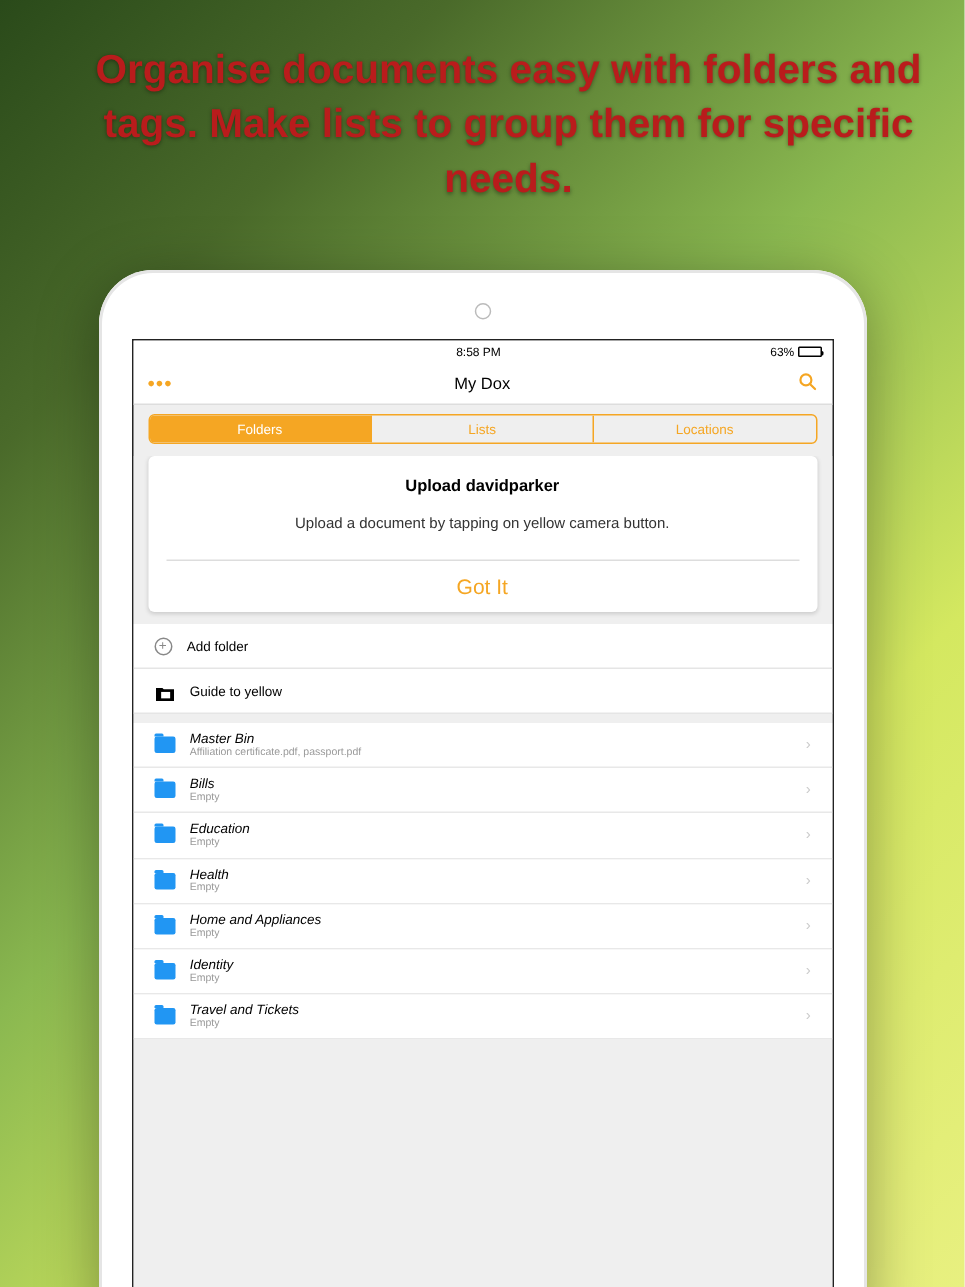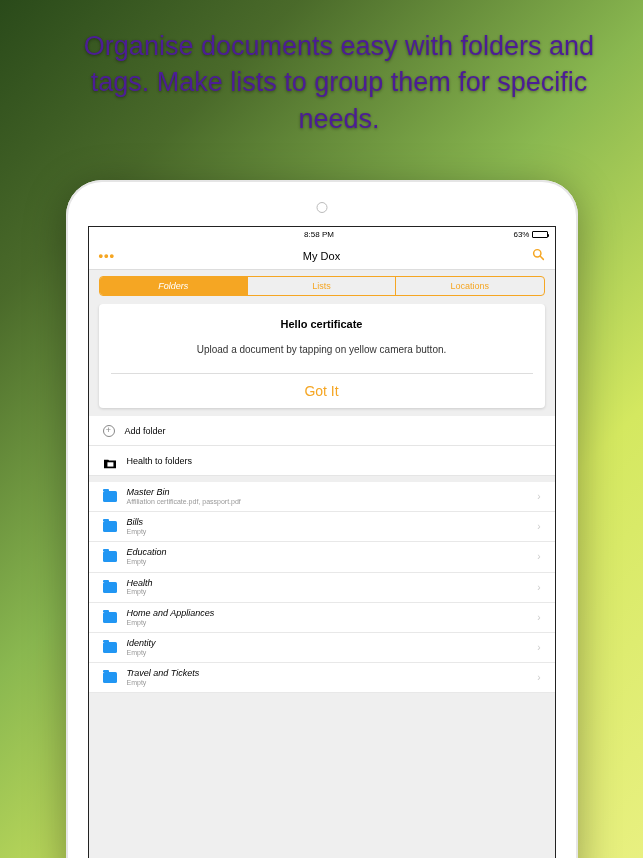--- a/index.html
+++ b/index.html
@@ -5,23 +5,23 @@
   * { box-sizing: border-box; margin: 0; padding: 0; }
   body {
     width: 643px;
     height: 858px;
     font-family: -apple-system, Helvetica, Arial, sans-serif;
     background: linear-gradient(135deg, #2a4a1a 0%, #4a6a2a 20%, #8ab850 45%, #d4e860 70%, #e8f080 100%);
     overflow: hidden;
     position: relative;
   }
   .marketing-text {
-    color: #4c1d95;
+    color: #b91c1c;
     font-size: 27px;
-    font-weight: 400;
+    font-weight: 700;
     text-align: center;
     line-height: 1.35;
     padding: 28px 20px 0;
     text-shadow: 0 1px 3px rgba(0,0,0,0.4);
     margin-left: 35px;
   }
   .device-frame {
     position: absolute;
     left: 50%;
     transform: translateX(-50%);
@@ -84,21 +84,21 @@
   .segmented {
     display: flex;
     margin: 6px 10px 8px;
     border: 1px solid #f5a623;
     border-radius: 4px;
     overflow: hidden;
     height: 20px;
   }
   .seg { flex: 1; text-align: center; font-size: 9px; line-height: 19px; color: #f5a623; border-right: 1px solid #f5a623; }
   .seg:last-child { border-right: none; }
-  .seg.active { background: #f5a623; color: #fff; font-style: italic; }
+  .seg.active { background: #f5a623; color: #fff; }
 
   .content { flex: 1; overflow: hidden; background: #efefef; }
 
   .welcome-card {
     background: #fff;
     margin: 0 10px 8px;
     border-radius: 4px;
     box-shadow: 0 1px 3px rgba(0,0,0,0.15);
     padding: 14px 12px 0;
     text-align: center;
@@ -176,37 +176,37 @@
 
     <div class="segmented">
       <div class="seg active">Folders</div>
       <div class="seg">Lists</div>
       <div class="seg">Locations</div>
     </div>
 
     <div class="content">
 
       <div class="welcome-card">
-        <div class="welcome-title">Hello certificate</div>
+        <div class="welcome-title">Upload davidparker</div>
         <div class="welcome-body">Upload a document by tapping on yellow camera button.</div>
         <div class="welcome-action">Got It</div>
       </div>
 
       <div class="list-row tall">
         <span class="add-icon">+</span>
         <span class="row-label">Add folder</span>
       </div>
       <div class="list-row tall">
         <span class="guide-icon">
           <svg viewBox="0 0 16 14">
               <path d="M1 2h5l1 1h8v9H1z" fill="#000"></path>
               <rect x="5" y="5" width="7" height="5" fill="#fff"></rect>
             </svg>
         </span>
-        <span class="row-label">Health to folders</span>
+        <span class="row-label">Guide to yellow</span>
       </div>
 
       <div class="folder-group">
         <div class="folder-row">
           <span class="folder-icon"></span>
           <div class="folder-text">
             <div class="folder-name">Master Bin</div>
             <div class="folder-sub">Affiliation certificate.pdf, passport.pdf</div>
           </div>
           <span class="chevron">›</span>

